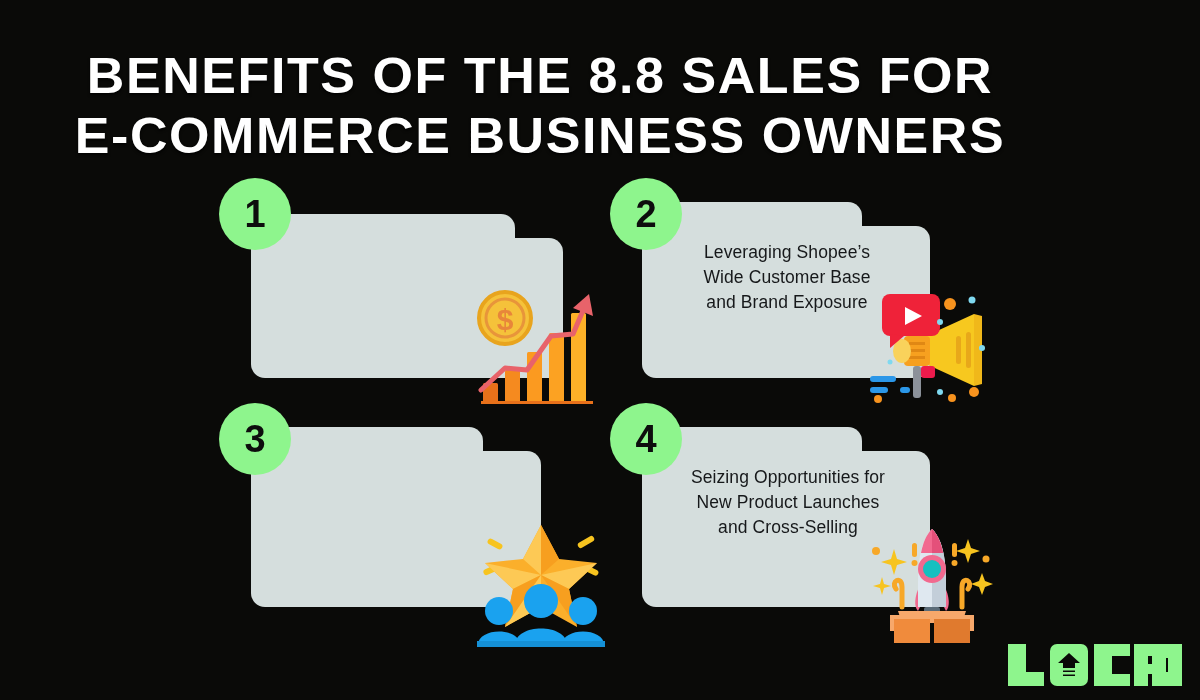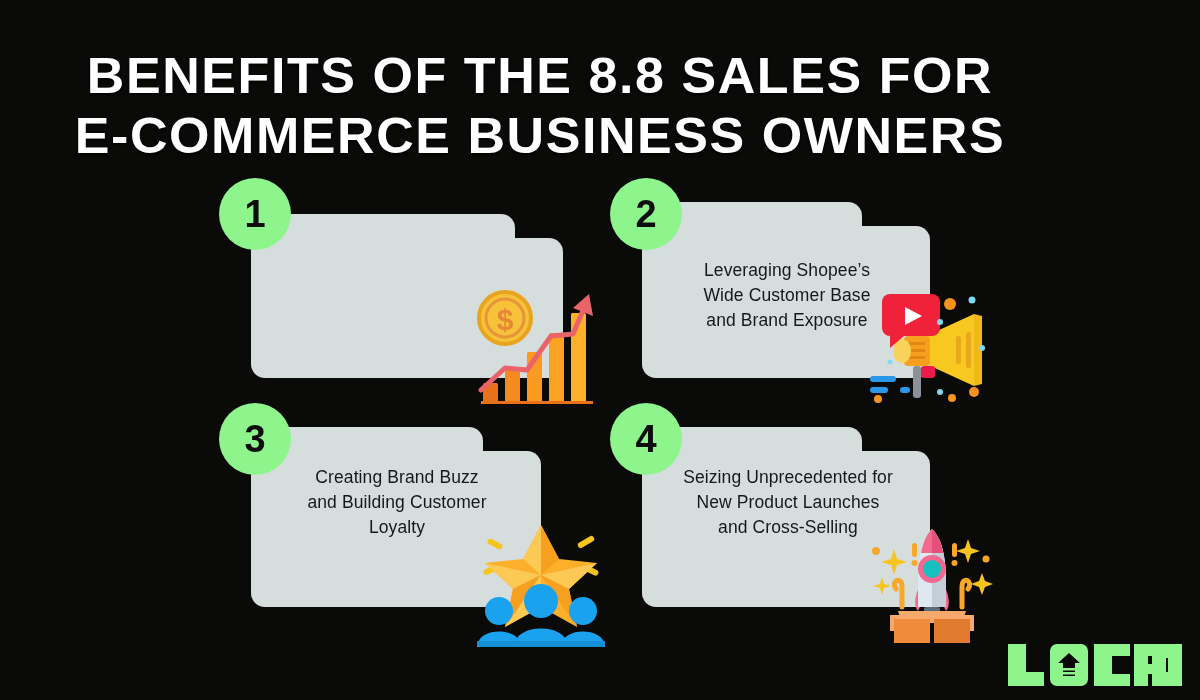--- a/index.html
+++ b/index.html
@@ -145,21 +145,21 @@
 
   <div class="card-unit" style="left:610px; top:178px; width:380px; height:235px;">
     <div class="card-top" style="width:220px; height:30px; top:24px;"></div>
     <div class="card-notch-fill" style="width:206px; height:26px; top:40px;"></div>
     <div class="card-body" style="width:288px; height:152px; top:48px;"></div>
 
     <div class="badge">
       <span class="badge-num">2</span>
     </div>
 
-    <div class="card-text" style="left:42px; top:80px; width:270px;">Leveraging Shopee’s
+    <div class="card-text" style="left:42px; top:62px; width:270px;">Leveraging Shopee’s
 Wide Customer Base
 and Brand Exposure</div>
 
     <div class="card-icon" style="left:260px; top:114px; width:120px; height:112px;">
       <svg width="120" height="112" viewBox="0 0 120 112">
 
         <path d="M56 44 L104 22 L104 94 L56 72 Z" fill="#f7c81f"></path>
         <path d="M104 22 L112 24 L112 92 L104 94 Z" fill="#f0b81a"></path>
         <rect x="86" y="44" width="5" height="28" rx="2.5" fill="#e8a81a"></rect>
         <rect x="96" y="40" width="5" height="36" rx="2.5" fill="#e8a81a"></rect>
@@ -196,23 +196,20 @@
 
   <div class="card-unit" style="left:219px; top:403px; width:380px; height:235px;">
     <div class="card-top" style="width:232px; height:30px; top:24px;"></div>
     <div class="card-notch-fill" style="width:218px; height:26px; top:40px;"></div>
     <div class="card-body" style="width:290px; height:156px; top:48px;"></div>
 
     <div class="badge">
       <span class="badge-num">3</span>
     </div>
 
-    <div class="card-text" style="left:42px; top:62px; width:272px;">Creating Brand Buzz
-and Building Customer
-Loyalty</div>
 
     <div class="card-icon" style="left:258px; top:116px; width:128px; height:128px;">
       <svg width="128" height="128" viewBox="0 0 128 128">
 
         <rect x="10" y="22" width="16" height="6" rx="3" fill="#f7c41f" transform="rotate(28 18 25)"></rect>
         <rect x="6" y="48" width="16" height="6" rx="3" fill="#f7c41f" transform="rotate(-24 14 51)"></rect>
         <rect x="100" y="20" width="18" height="6" rx="3" fill="#f7c41f" transform="rotate(-30 109 23)"></rect>
         <rect x="104" y="48" width="18" height="6" rx="3" fill="#f7c41f" transform="rotate(26 113 51)"></rect>
 
         <polygon points="64,6 82,40 120,44 92,70 100,108 64,88 28,108 36,70 8,44 46,40" fill="#fbaf2b"></polygon>
@@ -237,21 +234,21 @@
 
   <div class="card-unit" style="left:610px; top:403px; width:380px; height:235px;">
     <div class="card-top" style="width:220px; height:30px; top:24px;"></div>
     <div class="card-notch-fill" style="width:206px; height:26px; top:40px;"></div>
     <div class="card-body" style="width:288px; height:156px; top:48px;"></div>
 
     <div class="badge">
       <span class="badge-num">4</span>
     </div>
 
-    <div class="card-text" style="left:42px; top:62px; width:272px;">Seizing Unprecedented for
+    <div class="card-text" style="left:42px; top:62px; width:272px;">Seizing Opportunities for
 New Product Launches
 and Cross-Selling</div>
 
     <div class="card-icon" style="left:258px; top:112px; width:128px; height:128px;">
       <svg width="128" height="128" viewBox="0 0 128 128">
 
         <path d="M26 34 L29 44 L39 47 L29 50 L26 60 L23 50 L13 47 L23 44 Z" fill="#f7c41f"></path>
         <path d="M100 24 L103 33 L112 36 L103 39 L100 48 L97 39 L88 36 L97 33 Z" fill="#f7c41f"></path>
         <path d="M114 58 L117 66 L125 69 L117 72 L114 80 L111 72 L103 69 L111 66 Z" fill="#f7c41f"></path>
         <path d="M14 62 L16 69 L23 71 L16 73 L14 80 L12 73 L5 71 L12 69 Z" fill="#f7c41f"></path>

